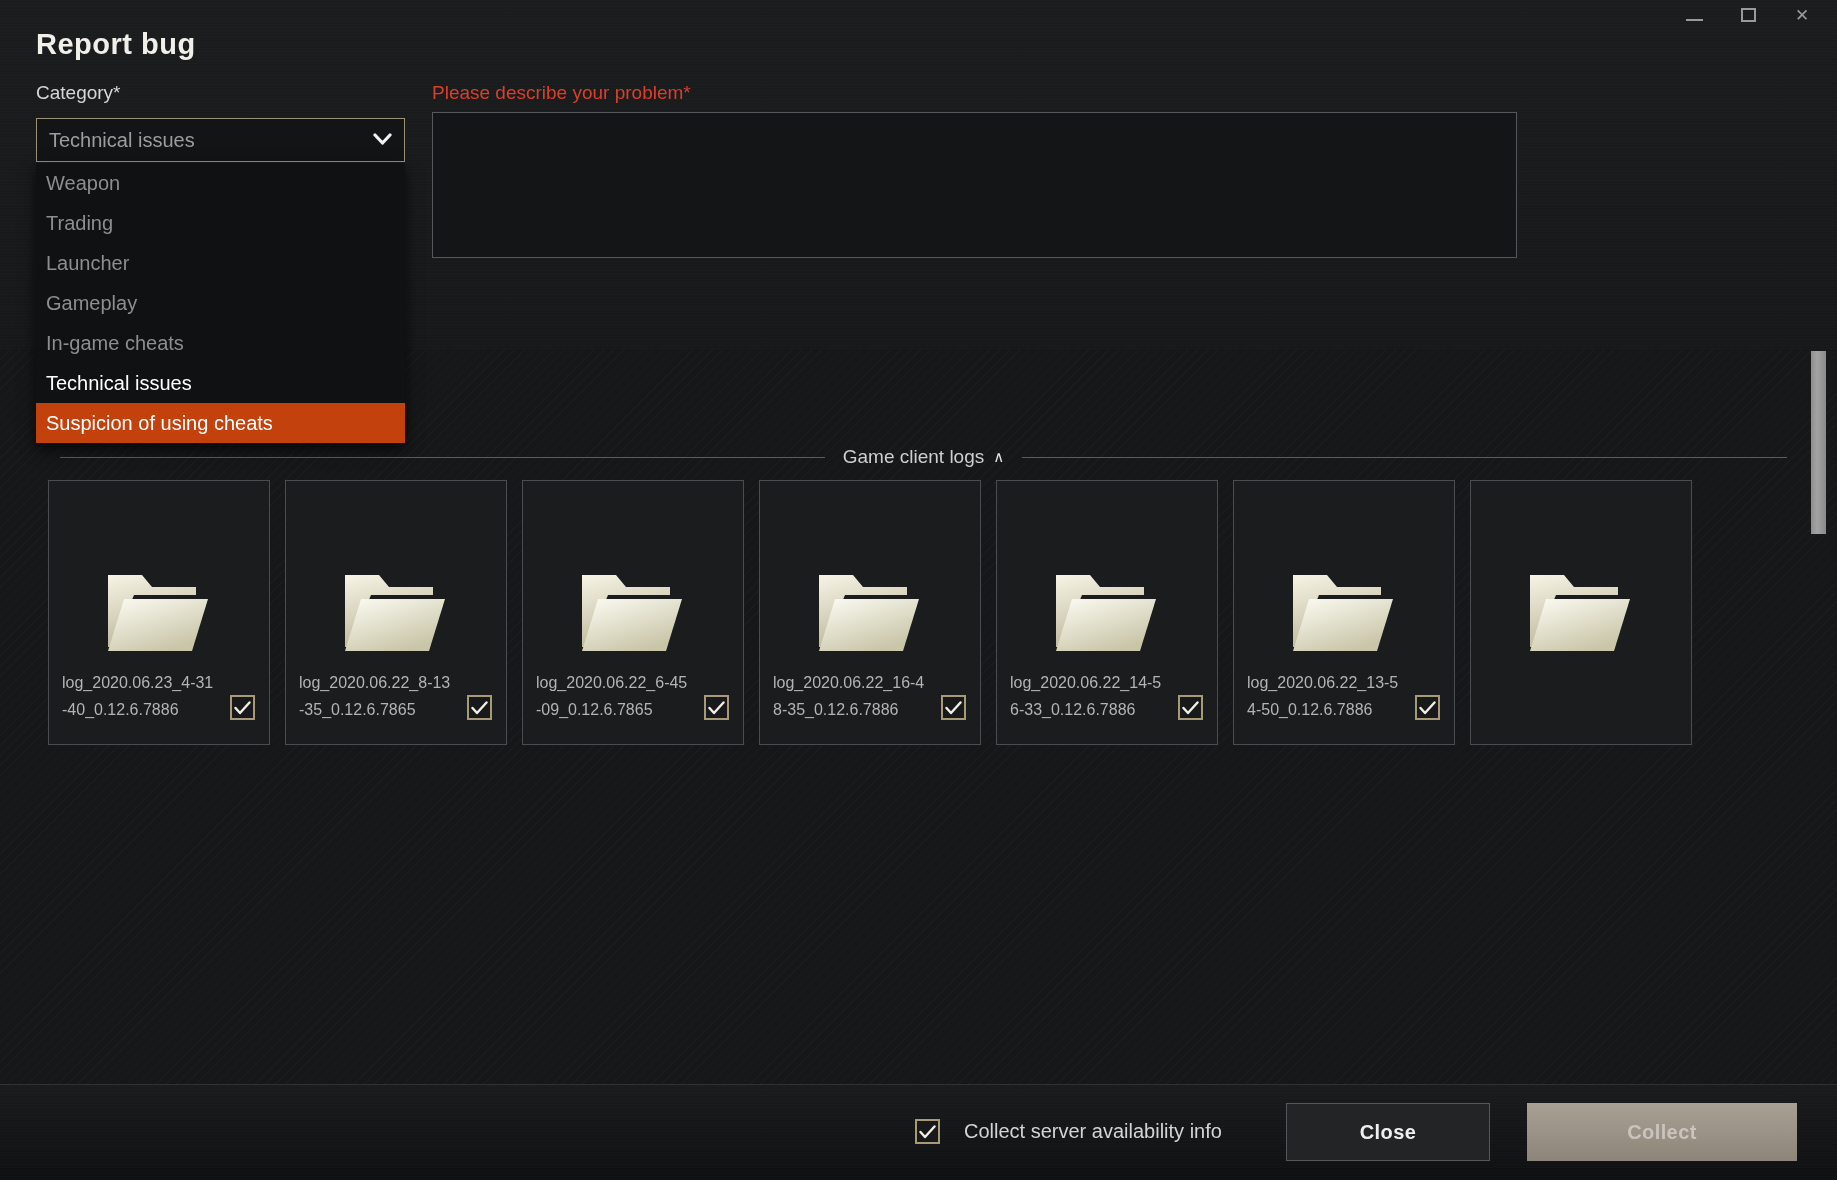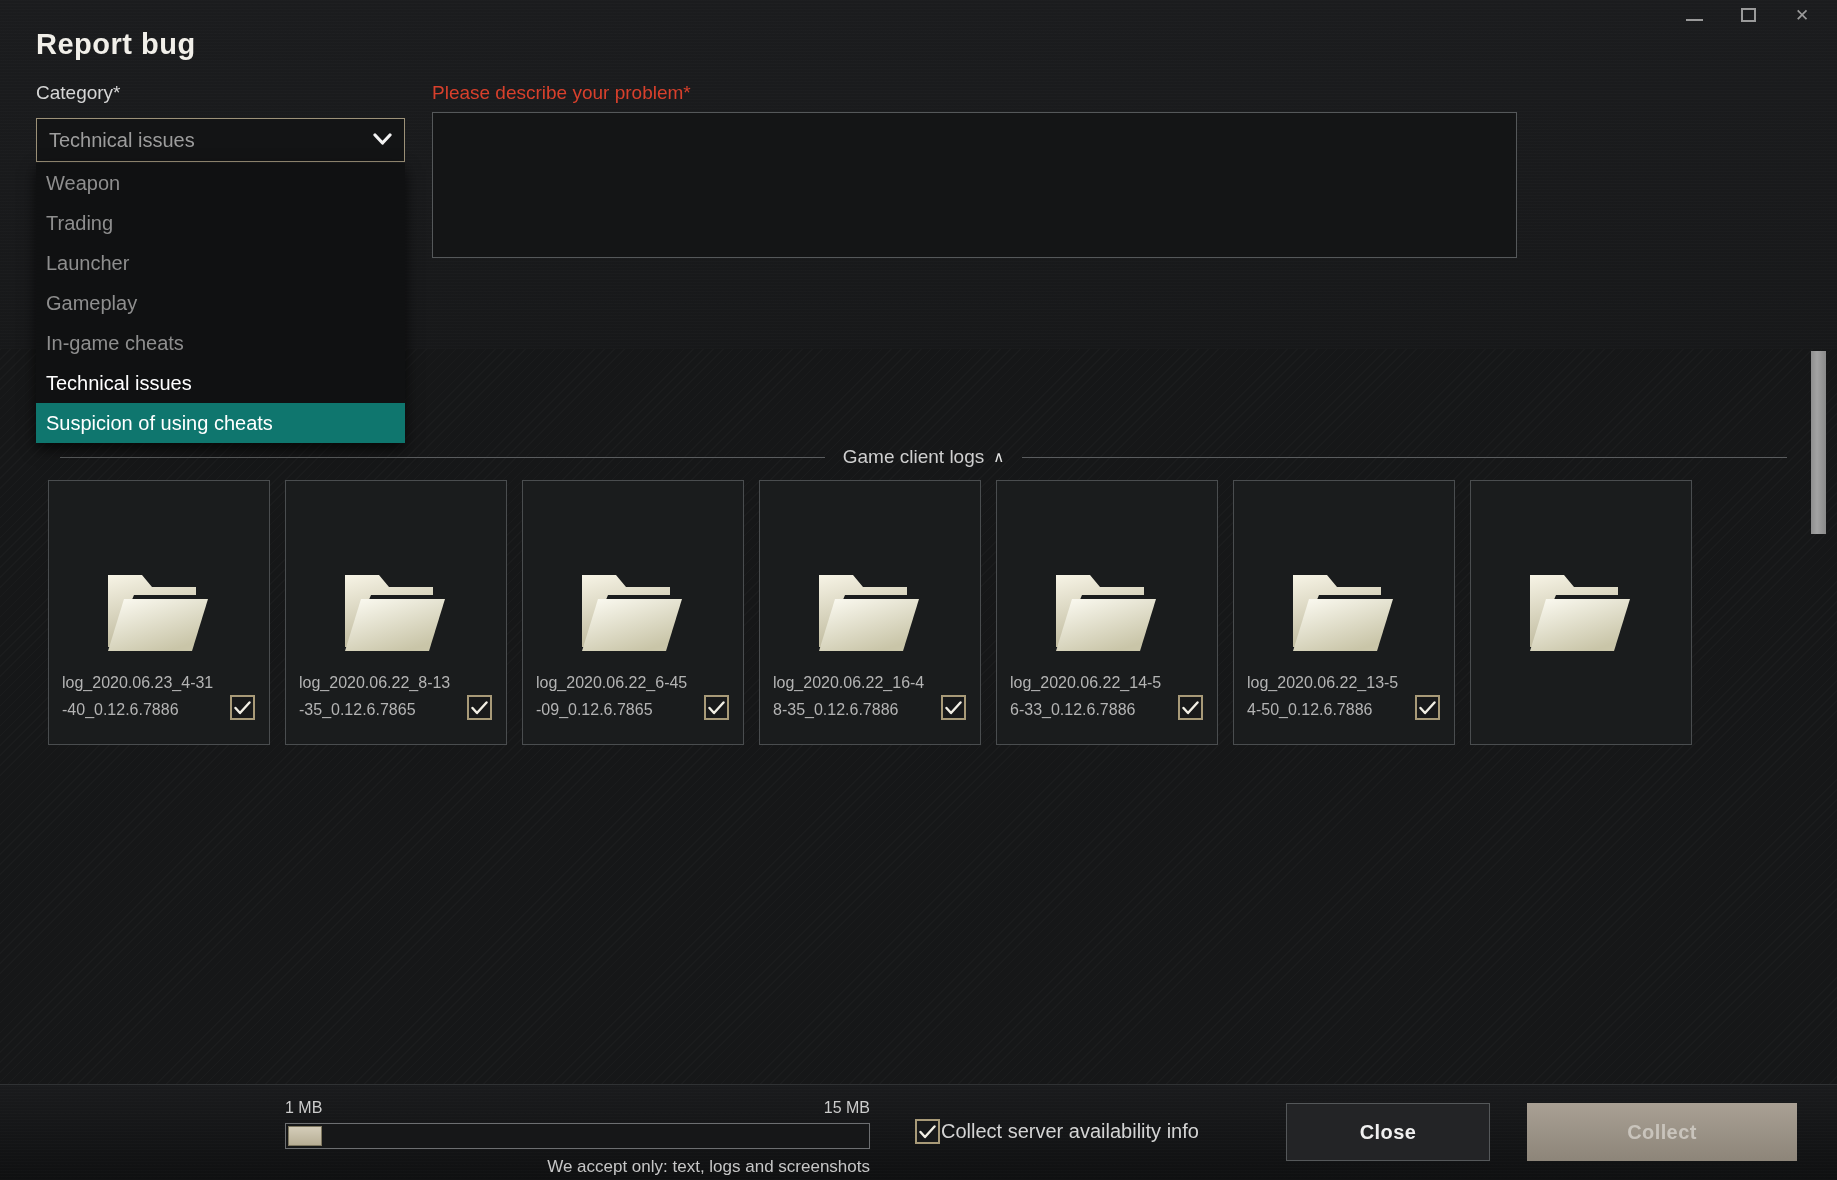--- a/index.html
+++ b/index.html
@@ -50,21 +50,21 @@
   .dropdown{
     position:absolute; left:36px; top:163px; width:369px;
     background:#101112; border-top:none; z-index:40;
     box-shadow:0 6px 14px rgba(0,0,0,.7);
   }
   .dd-item{
     height:40px; display:flex; align-items:center; padding-left:10px;
     font-size:20px; color:#8e8e8e; cursor:pointer;
   }
   .dd-item.strong{ color:#ffffff; }
-  .dd-item.sel{ background:#0f766e; color:#ffffff; }
+  .dd-item.sel{ background:#c2410c; color:#ffffff; }
 
   
   .desc-area{
     position:absolute; left:432px; top:112px; width:1085px; height:146px;
     background:#141516; border:1px solid #55585a;
     resize:none; color:#d0d0d0; font-size:18px; padding:8px 10px;
     font-family:"Liberation Sans", sans-serif;
   }
 
   
@@ -148,21 +148,21 @@
     background:#161718; border:1px solid #6d6f71; position:relative;
   }
   .slider-thumb{
     position:absolute; left:2px; top:2px; width:34px; height:20px;
     background:linear-gradient(180deg,#d4cdb9,#b7ae95);
     border:1px solid #7e775f; cursor:pointer;
   }
   .slider-note{ margin-top:8px; text-align:right; font-size:17px; color:#c6c6c6; }
 
   .collect{
-    position:absolute; left:915px; top:34px; display:flex; align-items:center; gap:1px; cursor:pointer;
+    position:absolute; left:915px; top:34px; display:flex; align-items:center; gap:24px; cursor:pointer;
   }
   .collect .box{
     width:25px; height:25px; border:2px solid #a89a78; background:#18191a;
     display:flex; align-items:center; justify-content:center;
   }
   .collect span.lbl{ font-size:20px; color:#d4d4d4; }
 </style>
 </head>
 <body>
 
@@ -363,30 +363,20 @@
     <div class="dd-item">In-game cheats</div>
     <div class="dd-item strong">Technical issues</div>
     <div class="dd-item sel">Suspicion of using cheats</div>
   </div>
 
 <textarea class="desc-area" placeholder="" style=""></textarea>
 
 <div class="bottombar">
 
 
-  <div class="slider-wrap">
-    <div class="slider-marks">
-      <span>1 MB</span>
-      <span>15 MB</span>
-    </div>
-    <div class="slider-track">
-      <div class="slider-thumb"></div>
-    </div>
-    <div class="slider-note">We accept only: text, logs and screenshots</div>
-  </div>
 
   <div class="collect">
     <span class="box">
       <svg width="17" height="14" viewBox="0 0 17 14">
         <path d="M1.5 7 L6 12 L15.5 1.5" stroke="#f2efe5" stroke-width="2.4" fill="none" stroke-linecap="round" stroke-linejoin="round"></path>
       </svg>
     </span>
     <span class="lbl">Collect server availability info</span>
   </div>
 

